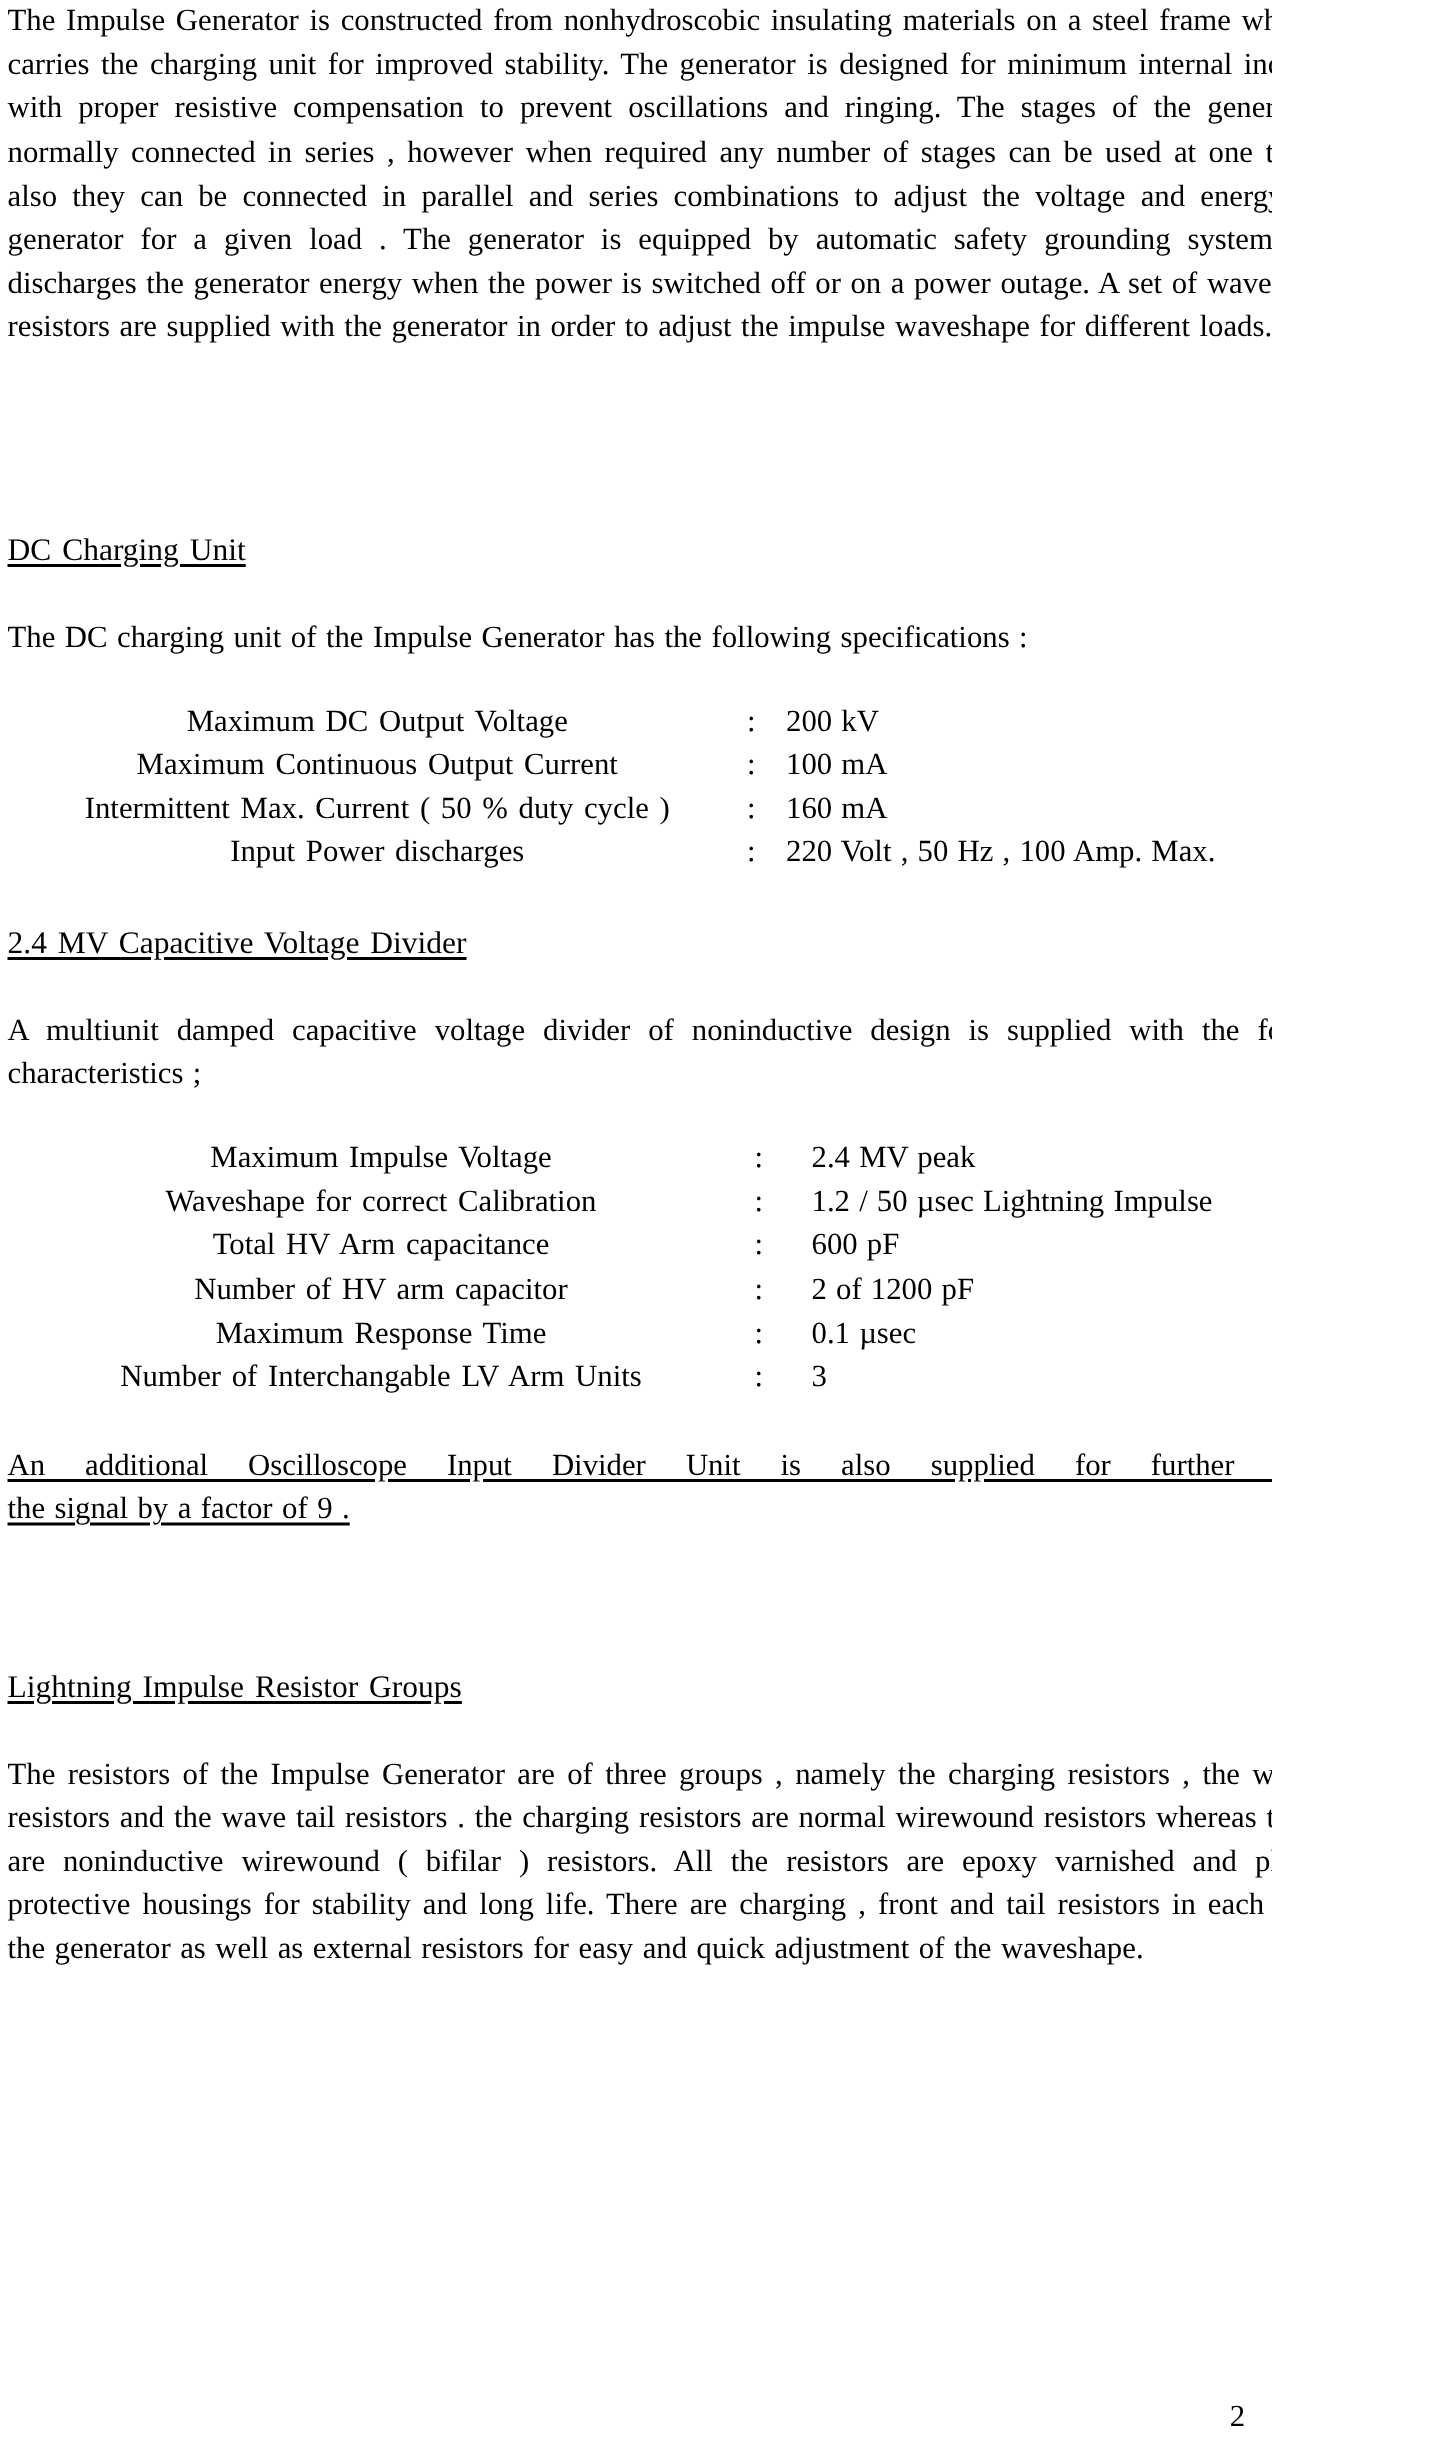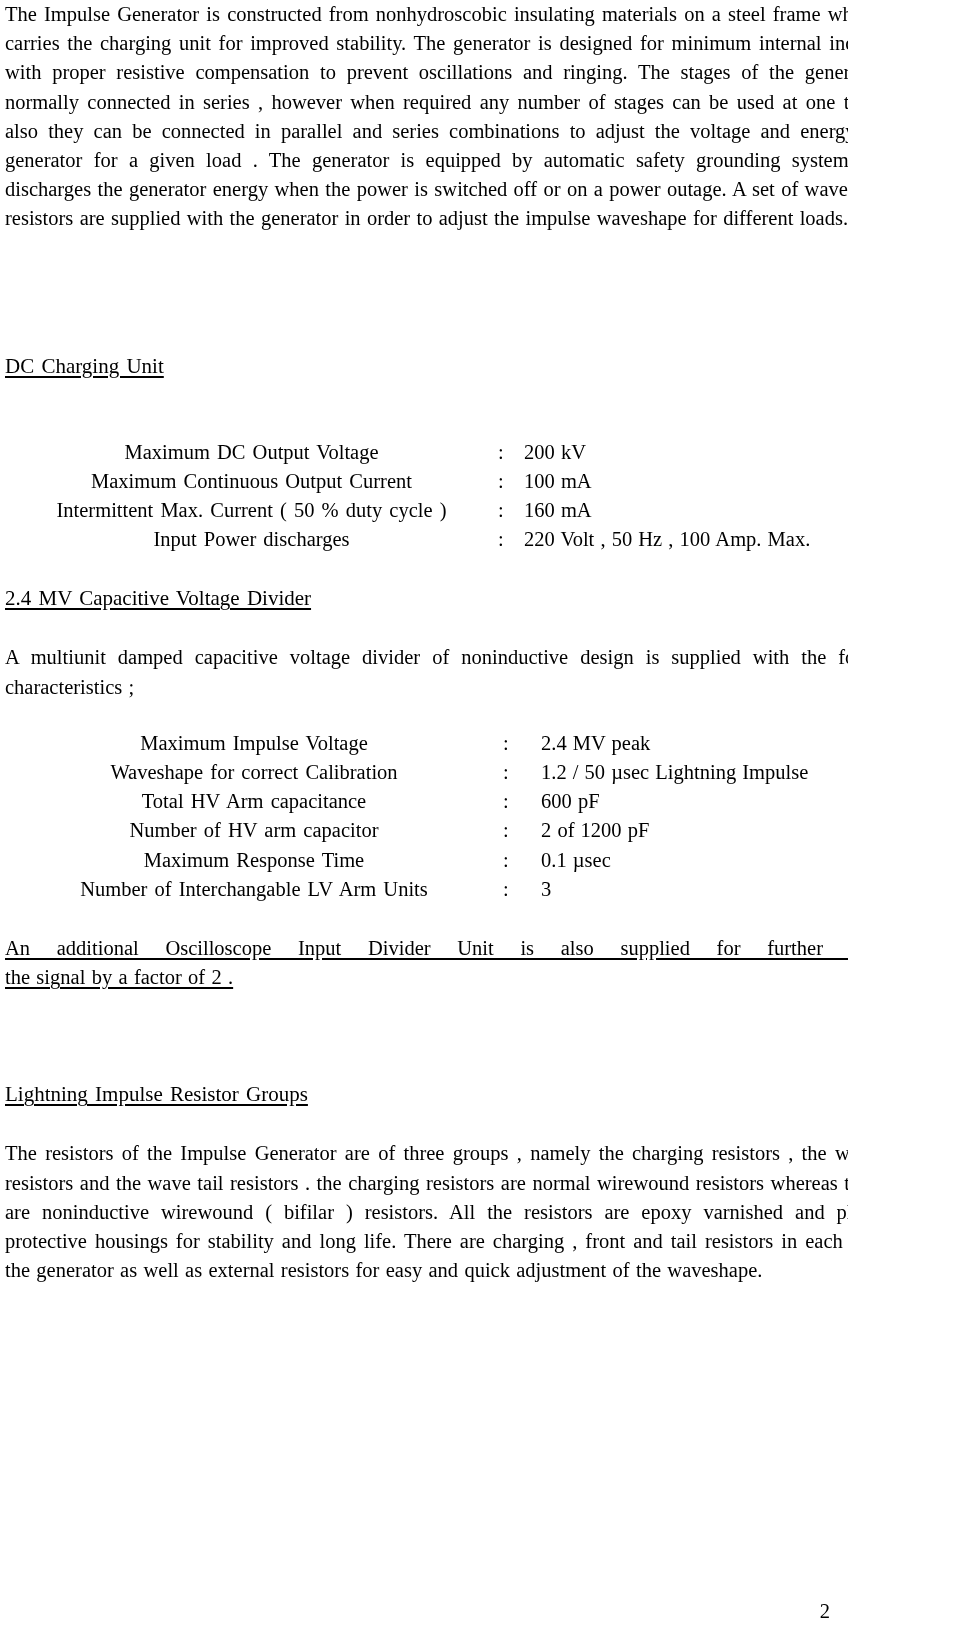--- a/index.html
+++ b/index.html
@@ -106,20 +106,21 @@
     <p class="para last-flush">The Impulse Generator is constructed from nonhydroscobic insulating materials on a steel frame which also carries the charging unit for improved stability. The generator is designed for minimum internal inductance with proper resistive compensation to prevent oscillations and ringing. The stages of the generator are normally connected in series , however when required any number of stages can be used at one time and also they can be connected in parallel and series combinations to adjust the voltage and energy of the generator for a given load . The generator is equipped by automatic safety grounding systems which discharges the generator energy when the power is switched off or on a power outage. A set of wave shaping resistors are supplied with the generator in order to adjust the impulse waveshape for different loads.</p>
 
     <div class="gap-118"></div>
 
     <div class="heading-wrap">
       <h2 class="heading">DC  Charging Unit</h2>
     </div>
 
     <div class="gap-30"></div>
 
+    <p class="para last-flush">The DC  charging  unit  of the Impulse Generator  has the following  specifications :</p>
 
     <div class="gap-27"></div>
 
     <table class="spec-table dc-specs">
       <tbody>
         <tr>
           <td class="spec-label">Maximum  DC  Output   Voltage</td>
           <td class="spec-colon">:</td>
           <td class="spec-value">200   kV</td>
         </tr>
@@ -185,21 +186,21 @@
           <td class="spec-colon">:</td>
           <td class="spec-value">3</td>
         </tr>
       </tbody>
     </table>
 
     <div class="gap-30"></div>
 
     <div class="underline-para">
       <span class="uline l1">An additional  Oscilloscope  Input  Divider  Unit  is  also  supplied   for  further  dividing</span>
-      <span class="uline l2">the signal   by a  factor   of  2 .</span>
+      <span class="uline l2">the signal   by a  factor   of  9 .</span>
     </div>
 
     <div class="gap-88"></div>
 
     <div class="heading-wrap">
       <h2 class="heading">Lightning  Impulse Resistor Groups</h2>
     </div>
 
     <div class="gap-30"></div>
 

